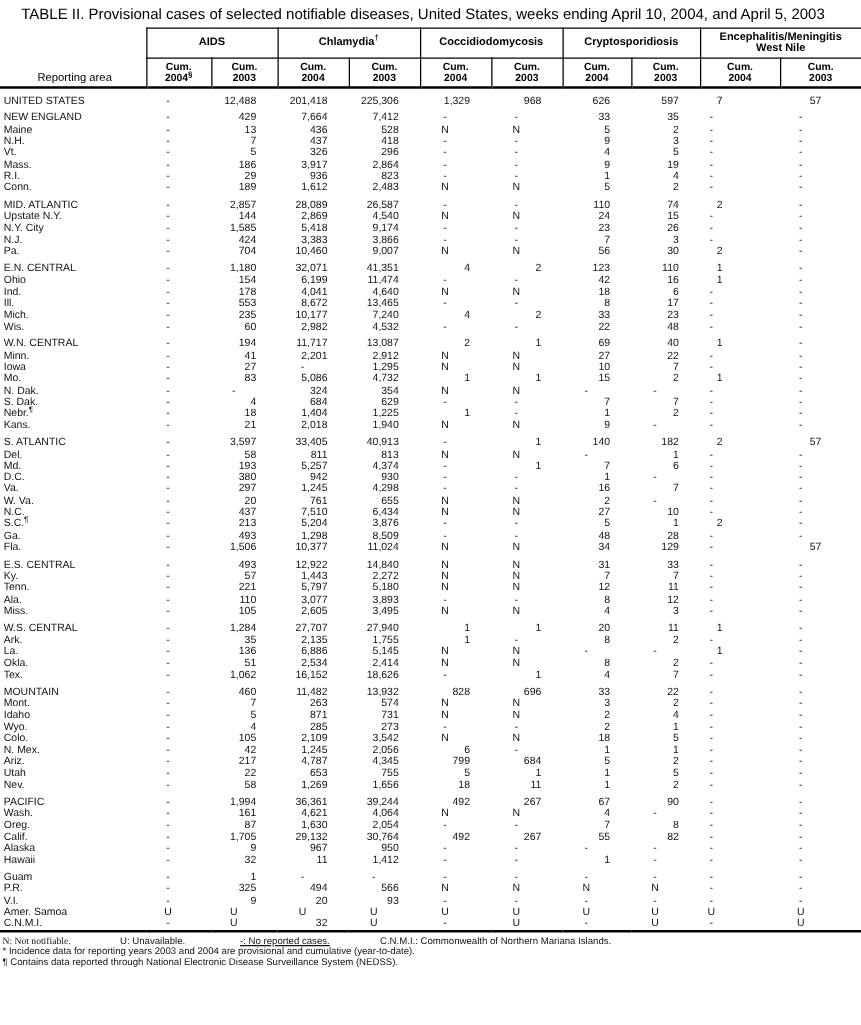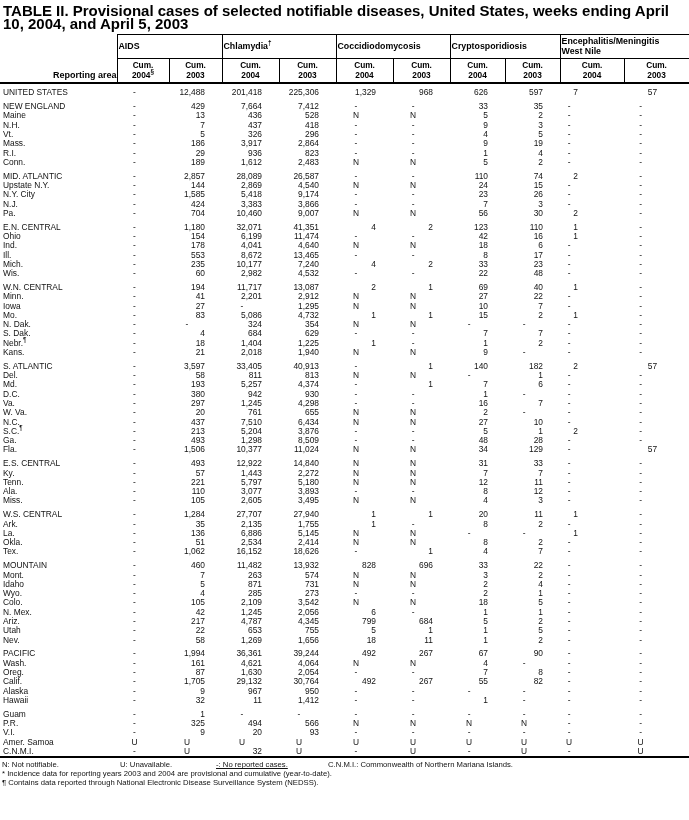--- a/index.html
+++ b/index.html
@@ -1,41 +1,41 @@
 <!DOCTYPE html>
 <html><head>
 <meta charset="utf-8">
 <style>
   html,body{margin:0;padding:0;}
   body{width:689px;height:820px;background:#ffffff;color:#121212;
        font-family:"Liberation Sans","DejaVu Sans",sans-serif;overflow:hidden;}
   .page{width:689px;height:820px;box-sizing:border-box;padding:5px 0 0 0;}
-  .title{padding-left:3px;font-size:15px;font-weight:bold;line-height:12.6px;color:#000;}
+  .title{padding-left:17px;font-size:12px;font-weight:normal;line-height:12.6px;color:#000;}
   table{width:689px;border-collapse:collapse;table-layout:fixed;margin-top:4px;border-bottom:2px solid #000;}
   col.c1{width:117px;} col.c2{width:52px;} col.c3{width:53px;}
   col.c4{width:57px;} col.c5{width:57px;} col.c6{width:57px;} col.c7{width:57px;}
   col.c8{width:55px;} col.c9{width:55px;} col.c10{width:64px;} col.c11{width:65px;}
   thead th{color:#000;}
-  th.group{border:1px solid #000;font-size:8.8px;font-weight:bold;text-align:left;
+  th.group{border:1px solid #000;font-size:8.8px;font-weight:bold;text-align:center;
            vertical-align:middle;line-height:9.6px;padding:2px 1px;white-space:pre-line;}
-  th.rh{border-bottom:2px solid #000;text-align:right;vertical-align:bottom;
-        font-size:9px;font-weight:bold;padding:0 0 2px 3px;margin-left:44px;}
+  th.rh{border-bottom:2px solid #000;text-align:center;vertical-align:bottom;
+        font-size:9px;font-weight:normal;padding:0 0 2px 3px;margin-left:44px;}
   th.sub{border-left:1px solid #000;border-right:1px solid #000;border-bottom:2px solid #000;
          font-size:8.3px;font-weight:bold;text-align:center;line-height:9.2px;padding:2px 6px;}
   tbody td{font-size:8.4px;line-height:9.3px;padding:0;white-space:nowrap;}
   td.area{text-align:left;padding-left:3px;}
   td.val{text-align:right;padding-right:17px;}
   td.val:nth-child(10){padding-right:46px;}
   td.val:nth-child(11){padding-right:32px;}
   td.val.sym{text-align:center;}
   tbody.sec tr.first td{padding-top:4.5px;}
   sup{font-size:6.3px;vertical-align:super;line-height:0;}
   .footnotes{margin-top:3px;padding-left:2px;font-size:7.7px;line-height:8.7px;color:#121212;}
   .legend span{display:inline-block;vertical-align:top;}
-  .legend .li0{width:118px;} .legend .li1{width:96px;} .legend .li2{width:112px;text-decoration:underline;}
+  .legend .li0{width:94px;font-family:Liberation Serif, serif;} .legend .li1{width:96px;} .legend .li2{width:112px;text-decoration:underline;}
   .note{padding-left:7px;text-indent:-7px;text-align:justify;}
   .note em{font-style:italic;}
 </style>
 </head>
 <body>
 
 <div class="page">
   <div class="title">
     <div>TABLE II. Provisional cases of selected notifiable diseases, United States, weeks ending April 10, 2004, and April 5, 2003</div>
   </div>

